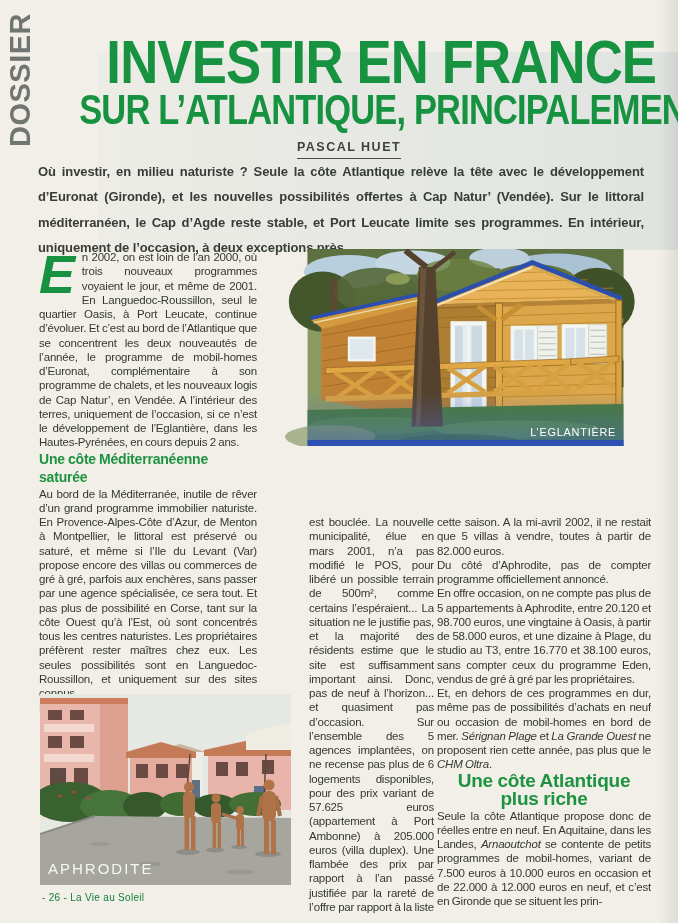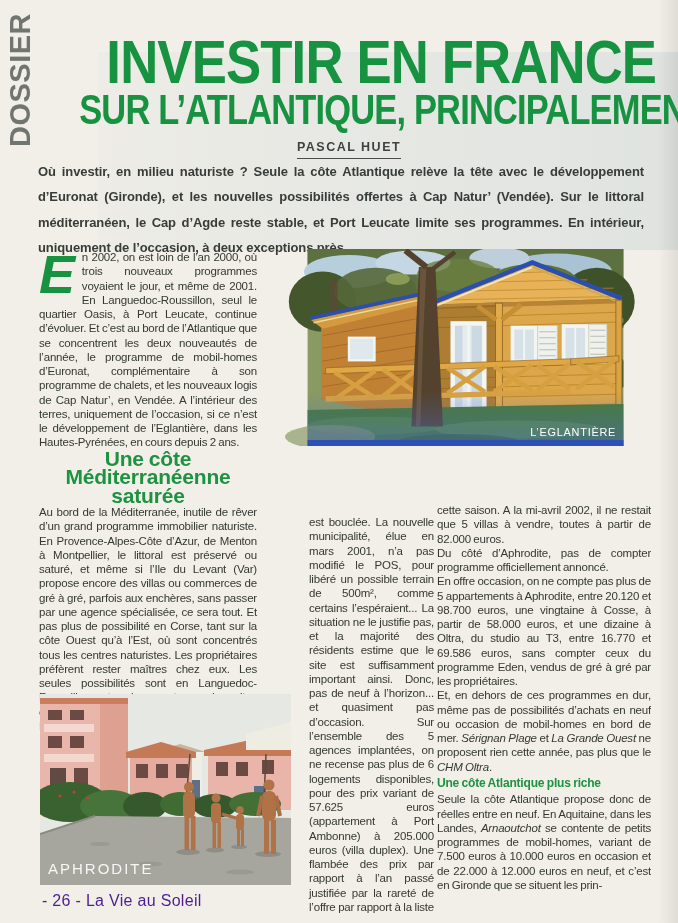--- a/index.html
+++ b/index.html
@@ -24,31 +24,31 @@
   .intro{position:absolute;left:38px;top:159px;width:606px;
         font-size:13px;line-height:25.3px;font-weight:bold;color:#383c38;
         text-align:justify;letter-spacing:-0.1px;}
   .col{position:absolute;font-size:11.5px;line-height:14.25px;color:#343833;
         text-align:justify;letter-spacing:-0.2px;word-spacing:-0.6px;}
   .col p{margin:0;}
   .col .i{margin-top:28px;}
   .col .bi{font-style:italic;font-weight:normal;}
   .col1{left:39px;top:250px;width:218px;height:446px;}
   .col2{left:257px;top:515px;width:177px;height:398px;overflow:hidden;}
-  .col3{left:437px;top:503px;width:214px;height:398px;overflow:hidden;}
+  .col3{left:437px;top:515px;width:214px;height:398px;overflow:hidden;}
   .dropcap{float:left;font-size:54px;line-height:42px;font-weight:bold;font-style:italic;
         color:#169240;margin:3px 7px 0 0;}
   .h-green{font-weight:bold;color:#1d9240;}
-  .h-center{text-align:center;font-size:21px;line-height:18.5px;margin:12px 0 9px;}
-  .h-left{text-align:left;font-size:12px;line-height:18.5px;margin:11px 0 8px;letter-spacing:-0.2px;}
+  .h-center{text-align:left;font-size:14px;line-height:18.5px;margin:12px 0 9px;}
+  .h-left{text-align:center;font-size:19px;line-height:18.5px;margin:11px 0 8px;letter-spacing:-0.2px;}
   .photo-spacer{float:left;width:46px;height:232px;margin:177px 6px 0 0;}
   .photo1{position:absolute;left:255px;top:249px;width:421px;height:197px;z-index:2;}
   .photo2{position:absolute;left:40px;top:694px;width:251px;height:191px;z-index:3;}
   .photo1 svg,.photo2 svg{display:block;width:100%;height:100%;}
-  .footer{position:absolute;left:42px;top:892px;font-size:16px;color:#4c1d95;letter-spacing:0.3px;}
+  .footer{position:absolute;left:42px;top:892px;font-size:10px;color:#15803d;letter-spacing:0.3px;}
   svg text{font-family:"Liberation Sans", sans-serif;}
 </style>
 </head>
 <body>
 
 <div class="page">
   <div class="header-wash"></div>
   <div class="right-shade"></div>
 
   <div class="dossier">
@@ -170,21 +170,21 @@
 
   <div class="col col2">
     <div class="photo-spacer"></div>
     <p>est bouclée. La nouvelle municipalité, élue en mars 2001, n’a pas modifié le POS, pour libéré un possible terrain de 500m², comme certains l’espéraient... La situation ne le justifie pas, et la majorité des résidents estime que le site est suffisamment important ainsi. Donc, pas de neuf à l’horizon... et quasiment pas d’occasion. Sur l’ensemble des 5 agences implantées, on ne recense pas plus de 6 logements disponibles, pour des prix variant de 57.625 euros (appartement à Port Ambonne) à 205.000 euros (villa duplex). Une flambée des prix par rapport à l’an passé justifiée par la rareté de l’offre par rapport à la liste d’attente des demandes... mais qui pourrait rapidement tomber dans les prochaines années.</p>
 
   </div>
 
   <div class="col col3">
     <p>cette saison. A la mi-avril 2002, il ne restait que 5 villas à vendre, toutes à partir de 82.000 euros.</p>
     <p><span>Du côté d’</span><span class="i">Aphrodite</span><span>, pas de compter programme officiellement annoncé.</span></p>
-    <p><span>En offre occasion, on ne compte pas plus de 5 appartements à Aphrodite, entre 20.120 et 98.700 euros, une vingtaine à </span><span class="i">Cosse</span><span>, à partir de 58.000 euros, et une dizaine à </span><span class="i">Oltra</span><span>, du studio au T3, entre 16.770 et 69.586 euros, sans compter ceux du programme Eden, vendus de gré à gré par les propriétaires.</span></p>
+    <p><span>En offre occasion, on ne compte pas plus de 5 appartements à Aphrodite, entre 20.120 et 98.700 euros, une vingtaine à </span><span class="i">Oasis</span><span>, à partir de 58.000 euros, et une dizaine à </span><span class="i">Plage</span><span>, du studio au T3, entre 16.770 et 38.100 euros, sans compter ceux du programme Eden, vendus de gré à gré par les propriétaires.</span></p>
     <p><span>Et, en dehors de ces programmes en dur, même pas de possibilités d’achats en neuf ou occasion de mobil-homes en bord de mer. </span><span class="bi">Sérignan Plage</span><span> et </span><span class="bi">La Grande Ouest</span><span> ne proposent rien cette année, pas plus que le </span><span class="bi">CHM Oltra</span><span>.</span></p>
     <p class="h-green h-left">Une côte Atlantique plus riche</p>
     <p><span>Seule la côte Atlantique propose donc de réelles entre en neuf. En </span><span class="i">Aquitaine</span><span>, dans les Landes, </span><span class="bi">Arnaoutchot</span><span> se contente de petits programmes de mobil-homes, variant de 7.500 euros à 10.000 euros en occasion et de 22.000 à 12.000 euros en neuf, et c’est en Gironde que se situent les prin-</span></p>
   </div>
 
   <div class="photo2">
     <svg viewBox="0 0 251 191">
       <rect x="0" y="0" width="251" height="191" fill="#e6e8e4"></rect>
 
       <rect x="118" y="58" width="44" height="48" fill="#efede4"></rect>

